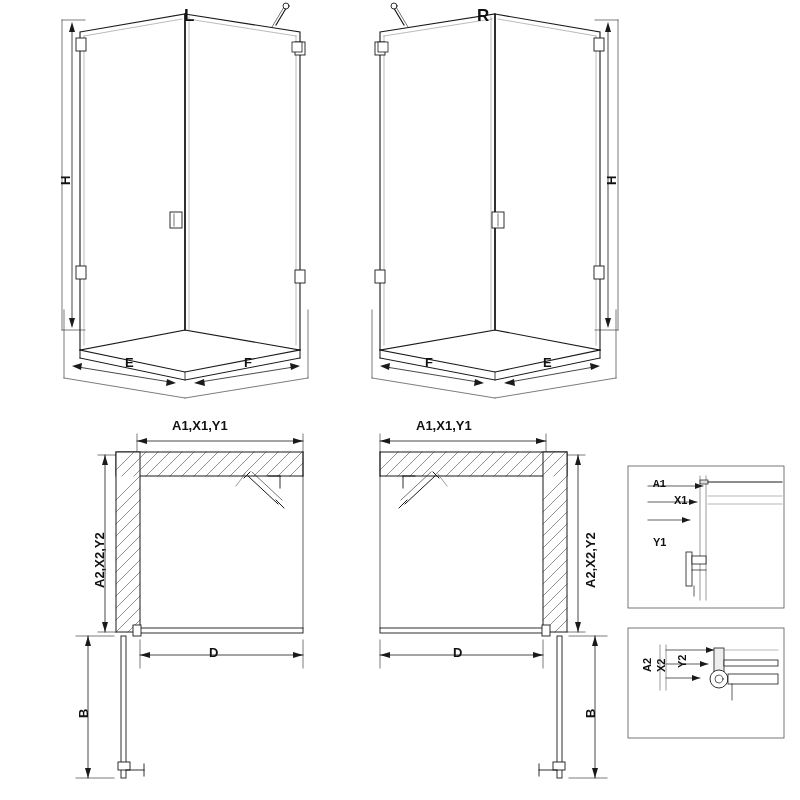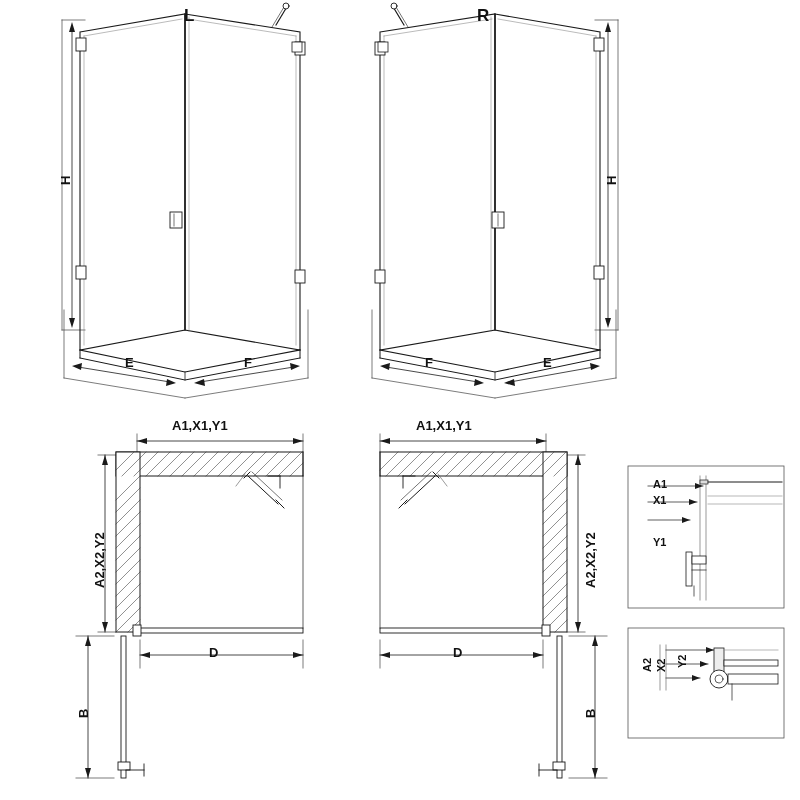--- a/index.html
+++ b/index.html
@@ -360,21 +360,21 @@
 
 <div class="lbl mid vert" style="left:92px;top:588px;">A2,X2,Y2</div>
 <div class="lbl mid vert" style="left:583px;top:588px;">A2,X2,Y2</div>
 
 <div class="lbl mid" style="left:209px;top:645px;">D</div>
 <div class="lbl mid" style="left:453px;top:645px;">D</div>
 
 <div class="lbl mid vert" style="left:76px;top:718px;">B</div>
 <div class="lbl mid vert" style="left:583px;top:718px;">B</div>
 
-<div class="lbl sm" style="left:653px;top:478px;">A1</div>
-<div class="lbl sm" style="left:653px;top:494px;">X1</div>
+<div class="lbl sm" style="left:653px;top:478px;font-family:Liberation Mono, monospace;">A1</div>
+<div class="lbl sm" style="left:674px;top:494px;">X1</div>
 <div class="lbl sm" style="left:653px;top:536px;">Y1</div>
 
 <div class="lbl sm vert" style="left:641px;top:672px;">A2</div>
 <div class="lbl sm vert" style="left:655px;top:672px;">X2</div>
 <div class="lbl sm vert" style="left:676px;top:668px;">Y2</div>
 
 </div>
 
 </body></html>

